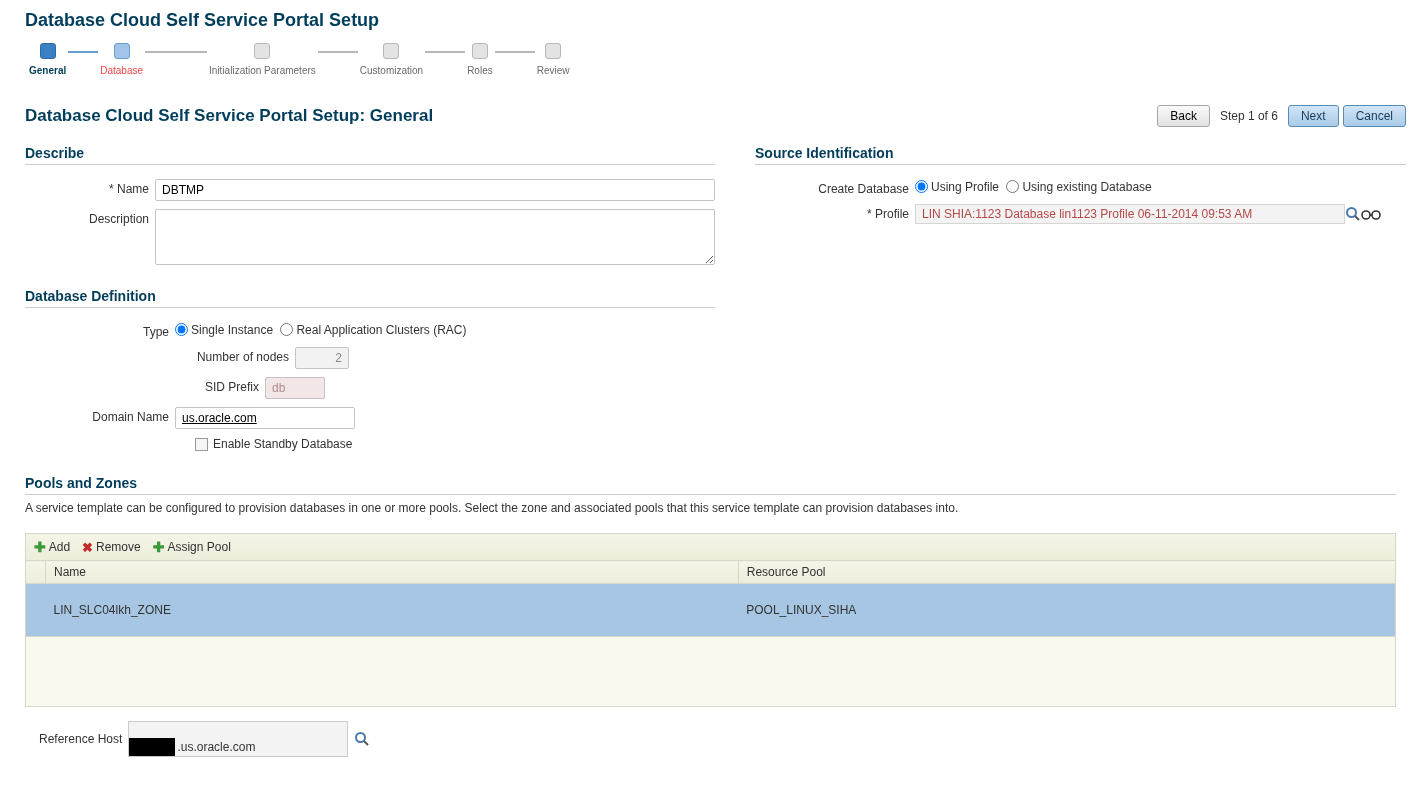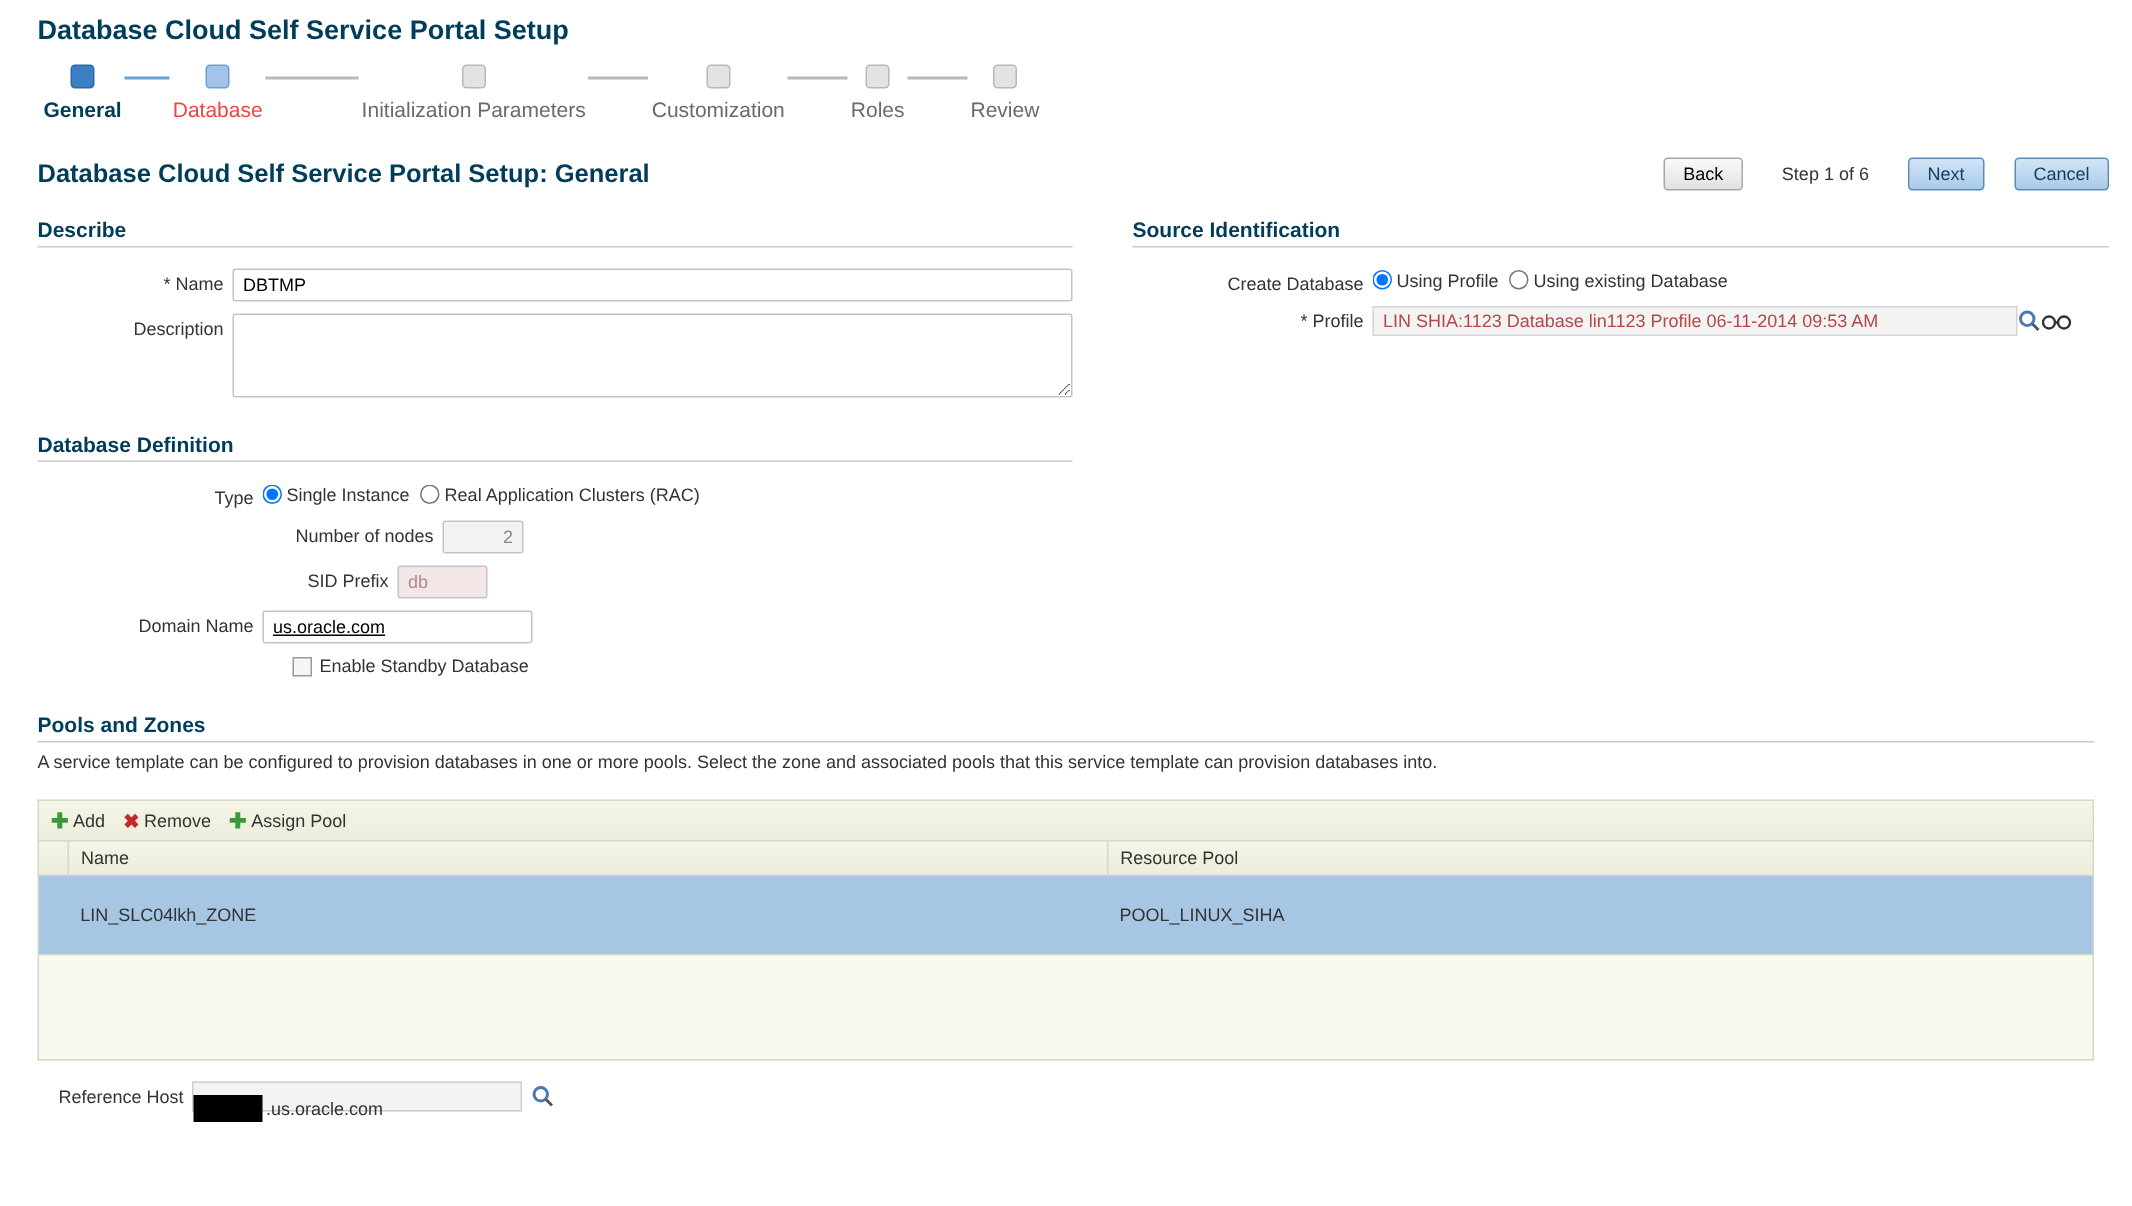--- a/index.html
+++ b/index.html
@@ -34,21 +34,21 @@
     width: 16px;
     height: 16px;
     border-radius: 3px;
     border: 1px solid #b8b8b8;
     background: #e3e3e3;
     margin-bottom: 6px;
   }
   .train-box.active { background: #3b7fc4; border-color: #2d6aa8; }
   .train-box.next { background: #a2c4e8; border-color: #6a9fd3; }
   .train-label {
-    font-size: 14px;
+    font-size: 10px;
     color: #6a6a6a;
     white-space: nowrap;
   }
   .train-label.active { color: #003d5b; font-weight: bold; }
   .train-label.next { color: #ef4444; }
   .train-line {
     height: 2px;
     background: #b8b8b8;
     flex: 0 0 auto;
     margin: 8px 2px 0 2px;
@@ -57,21 +57,21 @@
     display: flex;
     justify-content: space-between;
     align-items: center;
     margin: 0 0 12px 10px;
   }
   .content-title {
     color: #003d5b;
     font-size: 17px;
     font-weight: bold;
   }
-  .btn-row { display: flex; align-items: center; gap: 20px; }
+  .btn-row { display: flex; align-items: center; gap: 4px; }
   .btn {
     border: 1px solid #a6a6a6;
     border-radius: 3px;
     padding: 3px 12px;
     font-size: 12px;
     cursor: pointer;
     background: linear-gradient(#fafafa,#e1e1e1);
   }
   .btn.primary {
     border-color: #5b8bb5;
@@ -145,21 +145,21 @@
     background: linear-gradient(#f5f5e8,#eceddb);
     text-align:left; font-weight:normal; padding:4px 8px;
     border:1px solid #d7d7c7;
   }
   .pool-table td { padding:19px 8px; }
   .pool-table tr.selected td { background:#a6c6e3; }
   .empty-space { height:70px; background:#f9f9f0; border:1px solid #d7d7c7; border-top:none; margin:0 10px;}
   .ref-host { margin:14px 0 0 24px; display:flex; align-items:center; gap:6px;}
   .ref-host-val {
     display:inline-flex; align-items:center; border:1px solid #ccc; background:#f3f3f3;
-    padding:15px 6px 0 0; height:20px; width:220px;
+    padding:15px 6px 0 0; height:36px; width:220px;
   }
   .blackbox { width:46px; height:18px; background:#000; margin-right:2px;}
 </style>
 </head>
 <body>
 
 <div class="page-title">Database Cloud Self Service Portal Setup</div>
 
 <div class="wizard-train">
   <div class="train-stop">

